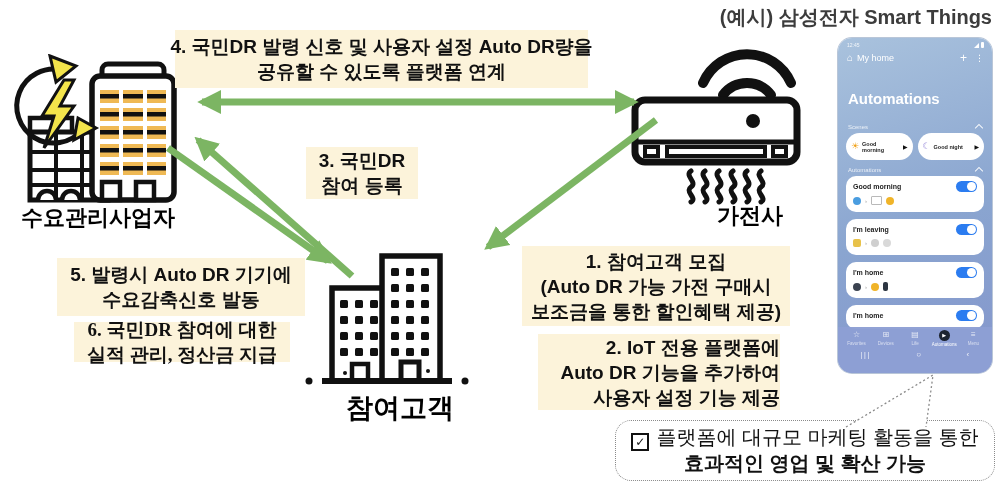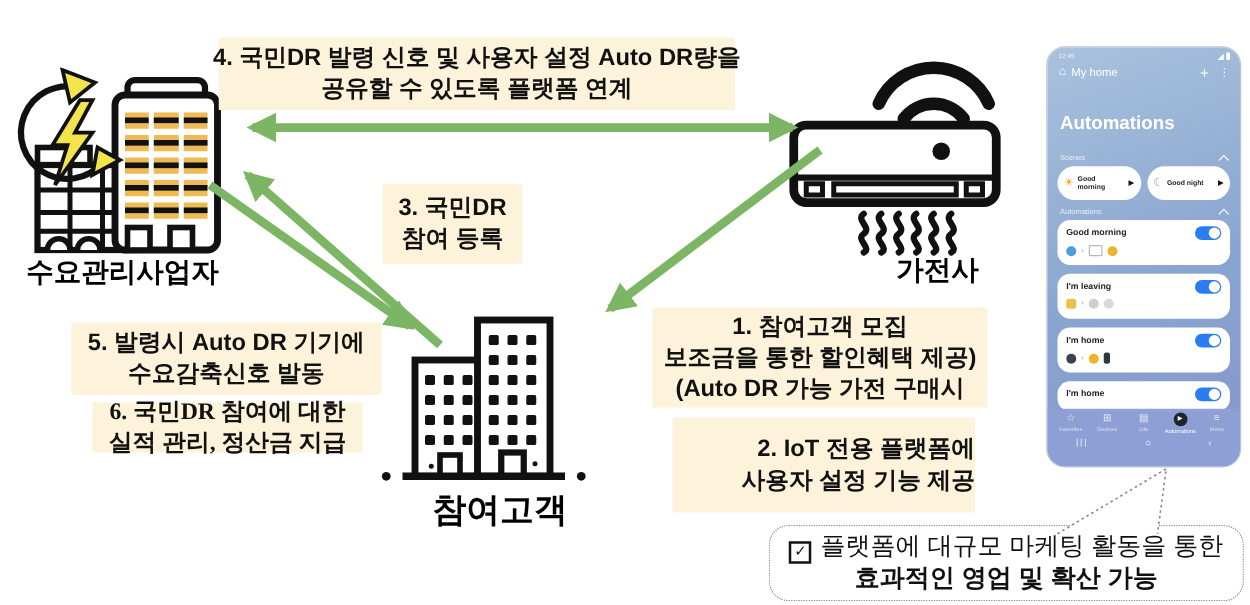--- a/index.html
+++ b/index.html
@@ -9,21 +9,21 @@
   
   .caption{position:absolute;top:4px;right:8px;width:340px;text-align:right;
            font-size:20px;font-weight:600;color:#3c3c3c;z-index:2;}
 
   
   .box{position:absolute;background:#fcf3da;display:flex;flex-direction:column;
        justify-content:center;align-items:center;text-align:center;
        font-weight:700;font-size:19px;line-height:25px;color:#111;z-index:4;}
   .box span{display:block;white-space:nowrap;}
   .box4{left:175px;top:30px;width:413px;height:58px;}
-  .box3{left:306px;top:147px;width:112px;height:64px;}
+  .box3{left:306px;top:147px;width:112px;height:52px;}
   .box5{left:57px;top:258px;width:248px;height:58px;}
   .box6{left:74px;top:322px;width:216px;height:40px;font-family:Liberation Serif, serif;}
   .box1{left:522px;top:246px;width:268px;height:80px;}
   .box2{left:538px;top:334px;width:242px;height:76px;align-items:flex-end;}
 
   
   .entity-label{position:absolute;font-weight:700;color:#000;text-align:center;z-index:2;}
   .lbl-operator{left:0px;top:203px;width:196px;font-size:22px;}
   .lbl-customer{left:320px;top:390px;width:160px;font-size:27px;}
   .lbl-appliance{left:688px;top:201px;width:124px;font-size:22px;}
@@ -106,20 +106,21 @@
   .nav-item.active .nav-label{color:#fff;}
   .ph-android{display:flex;justify-content:space-around;align-items:center;margin-top:3px;
               color:rgba(255,255,255,.9);font-size:8px;}
   .ph-android .rec{letter-spacing:1.5px;font-size:7px;}
 </style>
 </head>
 <body>
 
 <div class="stage">
 
+  <div class="caption">(예시) 삼성전자 Smart Things</div>
 
   <svg class="icon-svg" style="left:2px;top:54px;" width="196" height="150" viewBox="0 0 196 150">
     <rect x="28" y="64" width="42" height="16" fill="#fff" stroke="#111" stroke-width="4.5"></rect>
     <rect x="28" y="78" width="78" height="68" fill="#fff" stroke="#111" stroke-width="5"></rect>
     <path d="M54,78 V146 M80,78 V146 M28,98 H106 M28,116 H106 M28,131 H106" stroke="#111" stroke-width="4" fill="none"></path>
     <path d="M36,146 a9,9 0 0 1 18,0" fill="#fff" stroke="#111" stroke-width="4.5"></path>
     <path d="M60,146 a9,9 0 0 1 18,0" fill="#fff" stroke="#111" stroke-width="4.5"></path>
     <rect x="100" y="10" width="62" height="16" rx="6" fill="#fff" stroke="#111" stroke-width="5"></rect>
     <rect x="90" y="22" width="82" height="124" rx="8" fill="#fff" stroke="#111" stroke-width="5.5"></rect>
     <g>
@@ -237,25 +238,26 @@
   <div class="box box5">
     <span>5. 발령시 Auto DR 기기에</span>
       <span>수요감축신호 발동</span>
   </div>
   <div class="box box6">
     <span>6. 국민DR 참여에 대한</span>
       <span>실적 관리, 정산금 지급</span>
   </div>
   <div class="box box1">
     <span>1. 참여고객 모집</span>
+      <span>(Auto DR 가능 가전 구매시</span>
       <span>보조금을 통한 할인혜택 제공)</span>
-      <span>(Auto DR 가능 가전 구매시</span>
   </div>
   <div class="box box2">
     <span>2. IoT 전용 플랫폼에</span>
+      <span>Auto DR 기능을 추가하여</span>
       <span>사용자 설정 기능 제공</span>
   </div>
 
   <div class="bubble">
     <div><span class="checkbox">
           <span>✓</span>
         </span><span>플랫폼에 대규모 마케팅 활동을 통한</span></div>
     <div class="bb2">효과적인 영업 및 확산 가능</div>
   </div>
 

